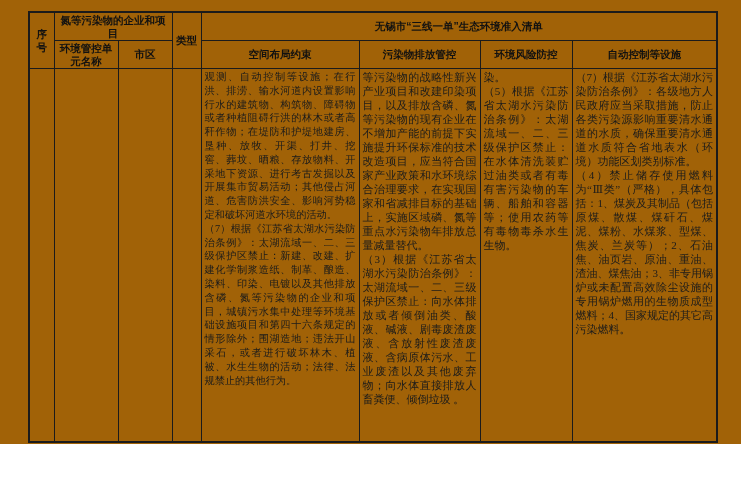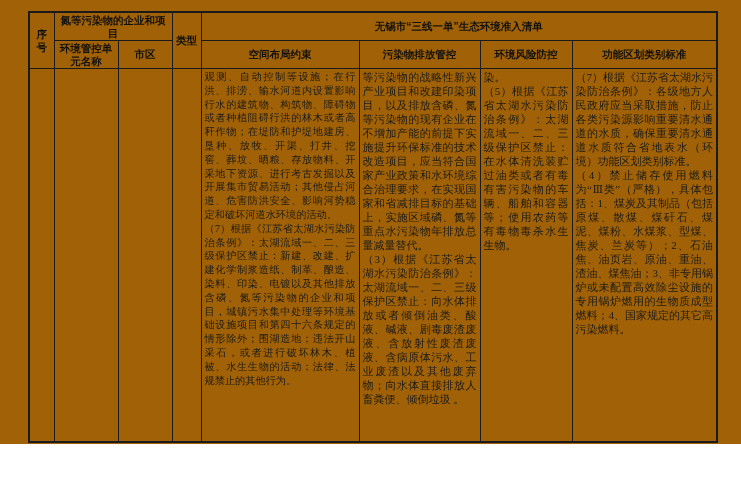--- a/index.html
+++ b/index.html
@@ -75,21 +75,21 @@
       <th class="hdr" colspan="2">氮等污染物的企业和项目</th>
       <th class="hdr" rowspan="2">类型</th>
       <th class="hdr" colspan="4">无锡市“三线一单”生态环境准入清单</th>
     </tr>
     <tr class="r2">
       <th class="hdr">环境管控单元名称</th>
       <th class="hdr">市区</th>
       <th class="hdr">空间布局约束</th>
       <th class="hdr">污染物排放管控</th>
       <th class="hdr">环境风险防控</th>
-      <th class="hdr">功能区划类别标准</th>
+      <th class="hdr">自动控制等设施</th>
     </tr>
     <tr class="body">
       <td></td>
       <td></td>
       <td></td>
       <td></td>
       <td class="txt c1">
             <p>观测、自动控制等设施；在行洪、排涝、输水河道内设置影响行水的建筑物、构筑物、障碍物或者种植阻碍行洪的林木或者高秆作物；在堤防和护堤地建房、垦种、放牧、开渠、打井、挖窖、葬坟、晒粮、存放物料、开采地下资源、进行考古发掘以及开展集市贸易活动；其他侵占河道、危害防洪安全、影响河势稳定和破坏河道水环境的活动。</p>
             <p>（7）根据《江苏省太湖水污染防治条例》：太湖流域一、二、三级保护区禁止：新建、改建、扩建化学制浆造纸、制革、酿造、染料、印染、电镀以及其他排放含磷、氮等污染物的企业和项目，城镇污水集中处理等环境基础设施项目和第四十六条规定的情形除外；围湖造地；违法开山采石，或者进行破坏林木、植被、水生生物的活动；法律、法规禁止的其他行为。</p>
           </td>

